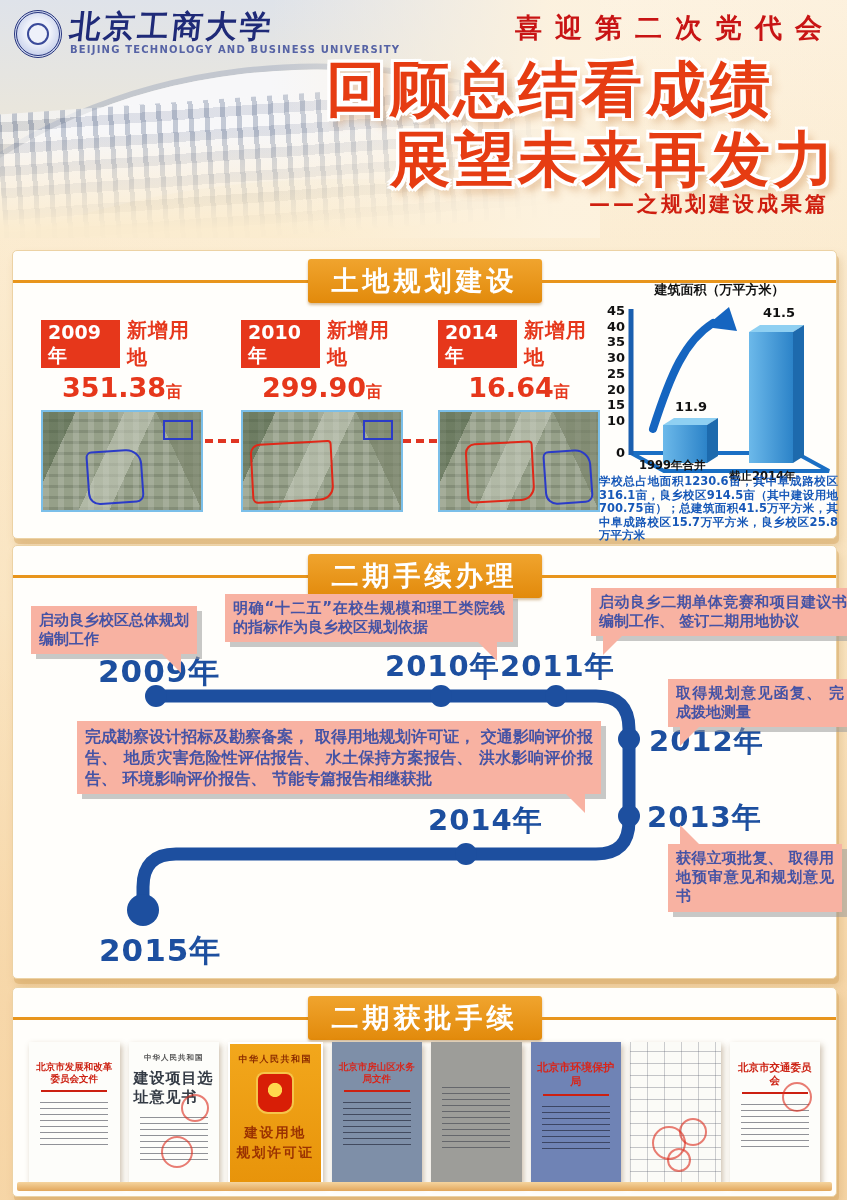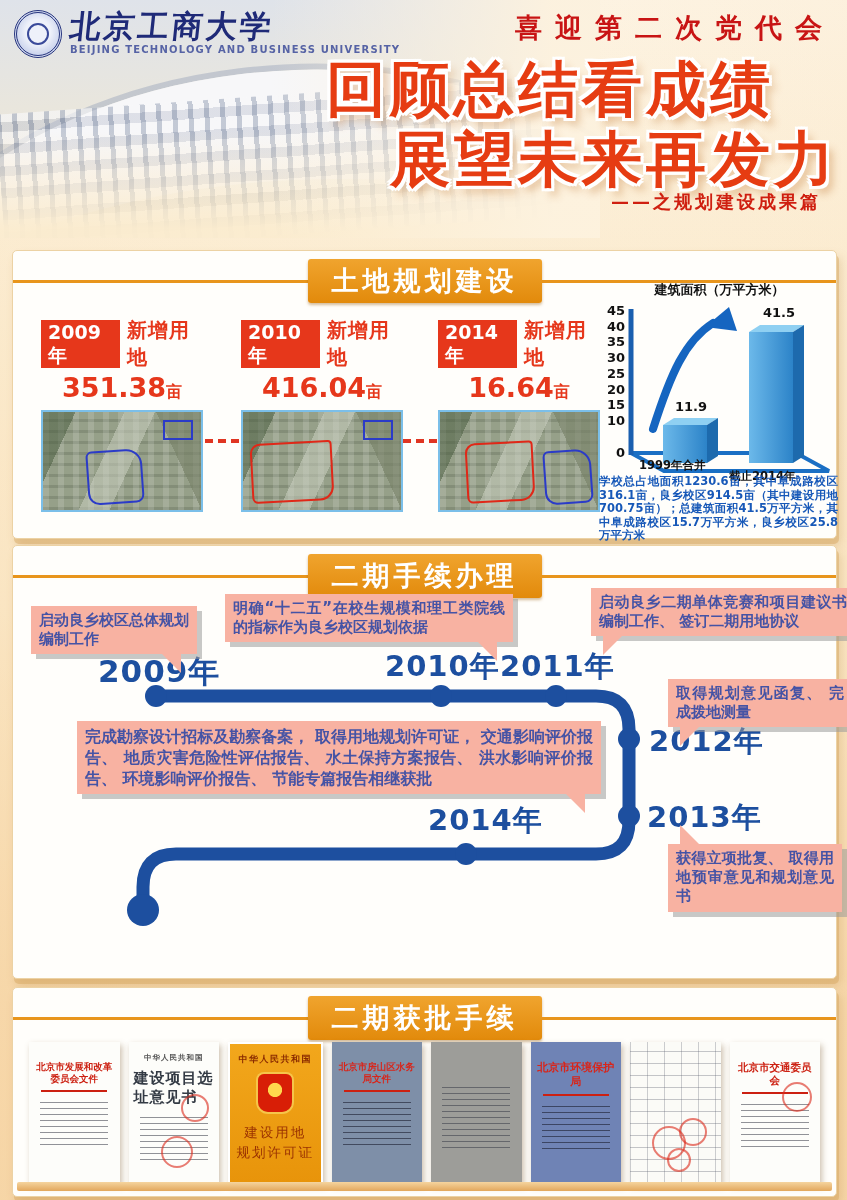--- a/index.html
+++ b/index.html
@@ -25,21 +25,21 @@
     background:radial-gradient(circle at 50% 45%,#eef1fa 40%,#c9d2ec 75%);position:relative;}
   .logo-circle::after{content:"";position:absolute;left:10px;top:10px;right:10px;bottom:10px;border-radius:50%;border:2px solid #3a4a9a;}
   .brand-names{display:flex;flex-direction:column;}
   .uni-cn{font-size:31px;font-weight:bold;color:#1f2a78;letter-spacing:3px;transform:skewX(-6deg);line-height:1.05;}
   .uni-en{font-size:10px;letter-spacing:1.2px;color:#5663a5;font-weight:bold;margin-top:1px;}
   .slogan{position:absolute;right:12px;top:10px;color:#c81414;font-weight:bold;font-size:27px;letter-spacing:13px;white-space:nowrap;}
   .title1,.title2{position:absolute;color:#e63c12;font-weight:bold;font-size:60px;letter-spacing:4px;white-space:nowrap;
     text-shadow:-3px -3px 0 #fff,3px -3px 0 #fff,-3px 3px 0 #fff,3px 3px 0 #fff,-3px 0 0 #fff,3px 0 0 #fff,0 -3px 0 #fff,0 3px 0 #fff,6px 7px 8px rgba(190,110,40,.45);margin-left:28px;}
   .title1{left:298px;top:50px;}
   .title2{left:362px;top:120px;}
-  .subtitle{position:absolute;right:26px;top:190px;color:#cf1f10;font-weight:bold;font-size:18px;letter-spacing:3px;}
+  .subtitle{position:absolute;right:18px;top:190px;color:#cf1f10;font-weight:bold;font-size:21px;letter-spacing:3px;}
   
   .panel{position:absolute;left:12px;width:823px;background:#fffefb;border:1px solid #ecd2a4;border-radius:5px;
     box-shadow:2px 5px 0 rgba(216,166,96,.45),4px 7px 10px rgba(180,130,60,.25);}
   .p1{top:250px;height:287px;}
   .p2{top:545px;height:432px;}
   .p3{top:987px;height:208px;}
   .sec-head{position:absolute;top:8px;left:0;right:0;display:flex;align-items:center;}
   .sec-head::before,.sec-head::after{content:"";flex:1;height:3px;background:#e8951c;}
   .pill{background:linear-gradient(180deg,#f0a42e,#e28a0b);color:#fff;font-size:27px;font-weight:bold;
     padding:4px 24px;border-radius:3px;letter-spacing:4px;box-shadow:0 2px 3px rgba(150,90,10,.4);}
@@ -101,21 +101,21 @@
   .doc-title-dark{color:#333a44;font-weight:bold;font-size:15px;margin-top:6px;letter-spacing:1px;}
   .rule-red{width:82%;height:2px;background:#cc2011;margin-top:5px;}
   .lines{width:84%;margin-top:10px;height:46px;
     background:repeating-linear-gradient(180deg,rgba(55,58,70,.55) 0 1px,transparent 1px 6px);}
   .doc-bluegray .lines,.doc-blue .lines{background:repeating-linear-gradient(180deg,rgba(25,28,45,.6) 0 1px,transparent 1px 6px);}
   .stamp{position:absolute;border:2px solid rgba(220,45,30,.62);border-radius:50%;}
   .emblem{width:34px;height:38px;margin-top:8px;border-radius:6px 6px 10px 10px;
     background:radial-gradient(circle at 50% 42%,#ffd84d 24%,#d81e06 27%,#d81e06 100%);
     box-shadow:0 0 0 2px #f6c54a;}
   .doc-orange .cn-top{color:#8a2b00;font-weight:bold;font-size:9px;letter-spacing:1.5px;margin-top:2px;}
-  .doc-orange .permit{color:#9a3202;font-weight:normal;font-size:13.5px;letter-spacing:2px;margin-top:10px;line-height:1.5;text-align:center;}
+  .doc-orange .permit{color:#9a3202;font-weight:bold;font-size:13.5px;letter-spacing:2px;margin-top:10px;line-height:1.5;text-align:center;}
   .shelf{position:absolute;left:4px;right:4px;bottom:5px;height:9px;border-radius:2px;
     background:linear-gradient(180deg,#f5d49e,#e2a75c);}
 </style>
 </head>
 <body>
 
 <div class="poster">
 
   <div class="photo">
     <div class="sky"></div>
@@ -152,21 +152,21 @@
         <span class="b-main"></span>
         <span class="b-small"></span>
       </div>
     </div>
 
     <div class="land-col lc2">
       <div class="land-head">
         <span class="year-chip">2010年</span>
         <span class="add-label">新增用地</span>
       </div>
-      <div class="area"><span>416.04</span><span class="unit">亩</span></div>
+      <div class="area"><span>299.90</span><span class="unit">亩</span></div>
       <div class="map m2">
         <span class="r-main"></span>
         <span class="b-small"></span>
       </div>
     </div>
 
     <div class="land-col lc3">
       <div class="land-head">
         <span class="year-chip">2014年</span>
         <span class="add-label">新增用地</span>
@@ -247,20 +247,21 @@
       <circle cx="453" cy="308" r="11" fill="#1d4f9f"></circle>
       <circle cx="130" cy="364" r="16" fill="#1d4f9f"></circle>
     </svg>
 
     <div class="yr yr-big" style="left:85px;top:105px;">2009年</div>
     <div class="yr" style="left:372px;top:101px;">2010年</div>
     <div class="yr" style="left:487px;top:101px;">2011年</div>
     <div class="yr" style="left:636px;top:176px;">2012年</div>
     <div class="yr" style="left:634px;top:252px;">2013年</div>
     <div class="yr" style="left:415px;top:255px;">2014年</div>
+    <div class="yr yr-big" style="left:86px;top:384px;">2015年</div>
 
     <div class="callout tail-br" style="left:18px;top:60px;width:150px;">启动良乡校区总体规划编制工作</div>
     <div class="callout tail-br" style="left:212px;top:48px;width:272px;">明确“十二五”在校生规模和理工类院线的指标作为良乡校区规划依据</div>
     <div class="callout tail-bl" style="left:578px;top:42px;width:248px;">启动良乡二期单体竞赛和项目建议书编制工作、 签订二期用地协议</div>
     <div class="callout tail-bl" style="left:655px;top:133px;width:168px;">取得规划意见函复、 完成拨地测量</div>
     <div class="callout tail-tl" style="left:655px;top:298px;width:158px;">获得立项批复、 取得用地预审意见和规划意见书</div>
     <div class="callout c2014 tail-br" style="left:64px;top:175px;width:508px;">完成勘察设计招标及勘察备案， 取得用地规划许可证， 交通影响评价报告、 地质灾害危险性评估报告、 水土保持方案报告、 洪水影响评价报告、 环境影响评价报告、 节能专篇报告相继获批</div>
   </section>
 
   <section class="panel p3">

